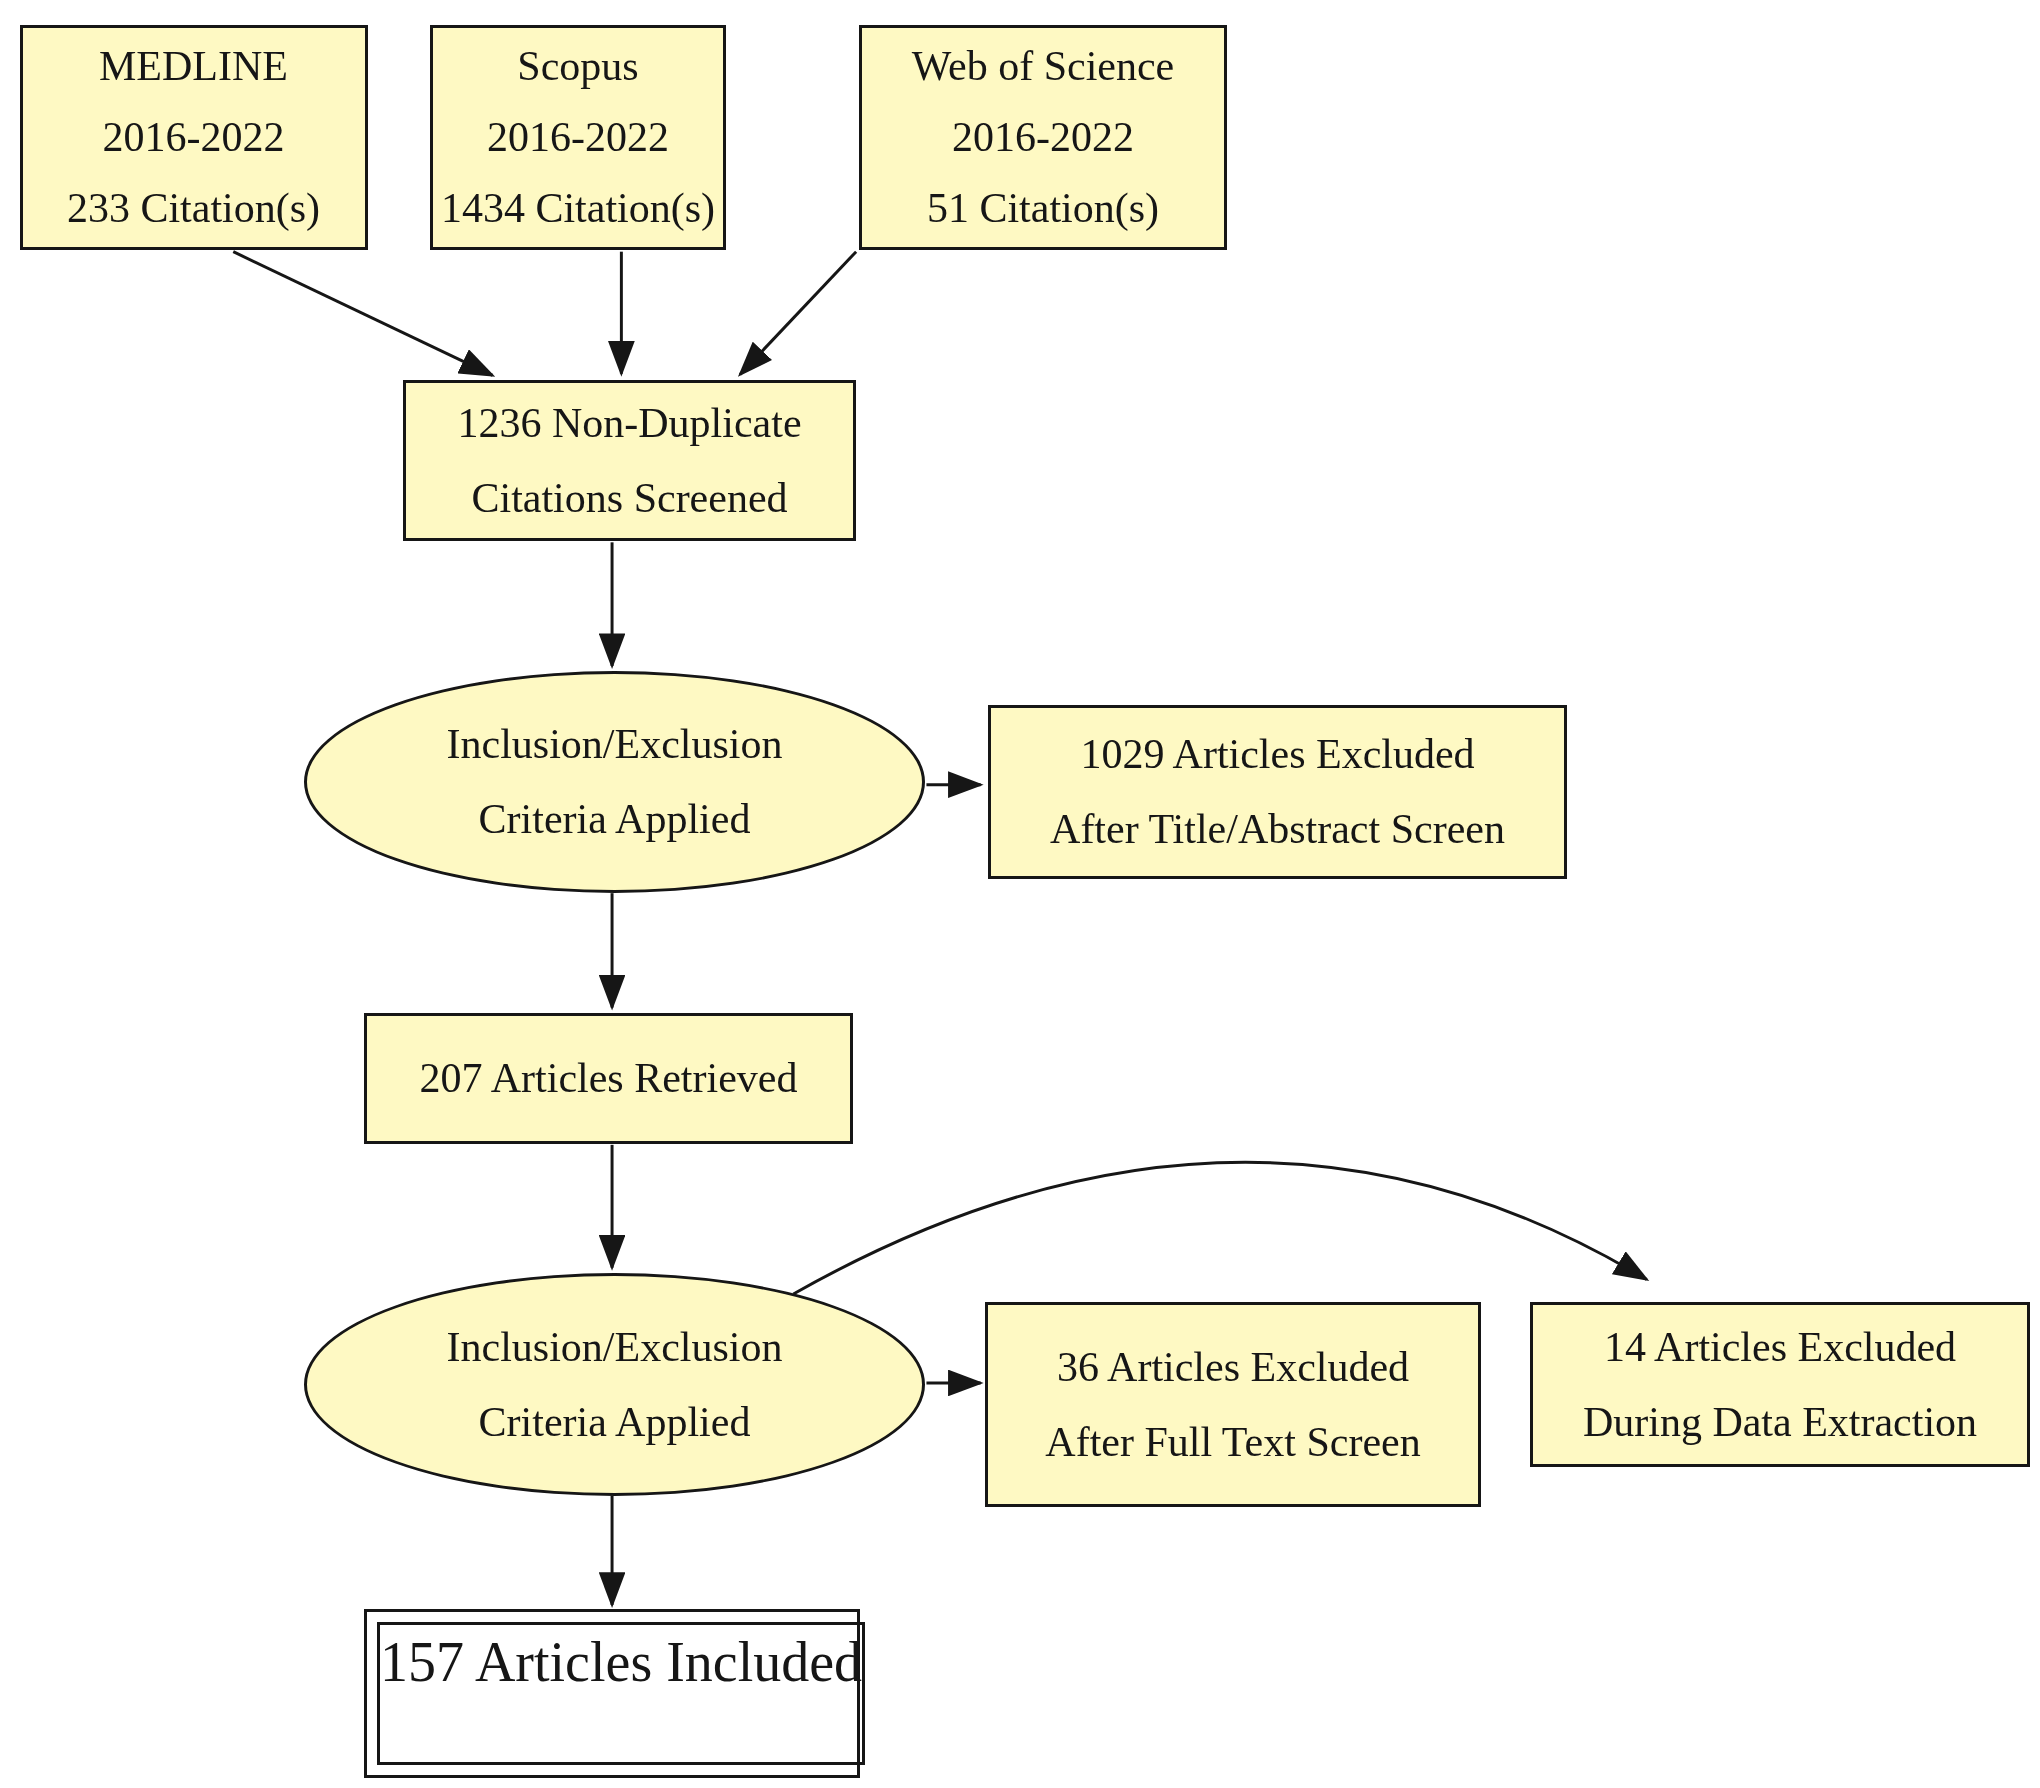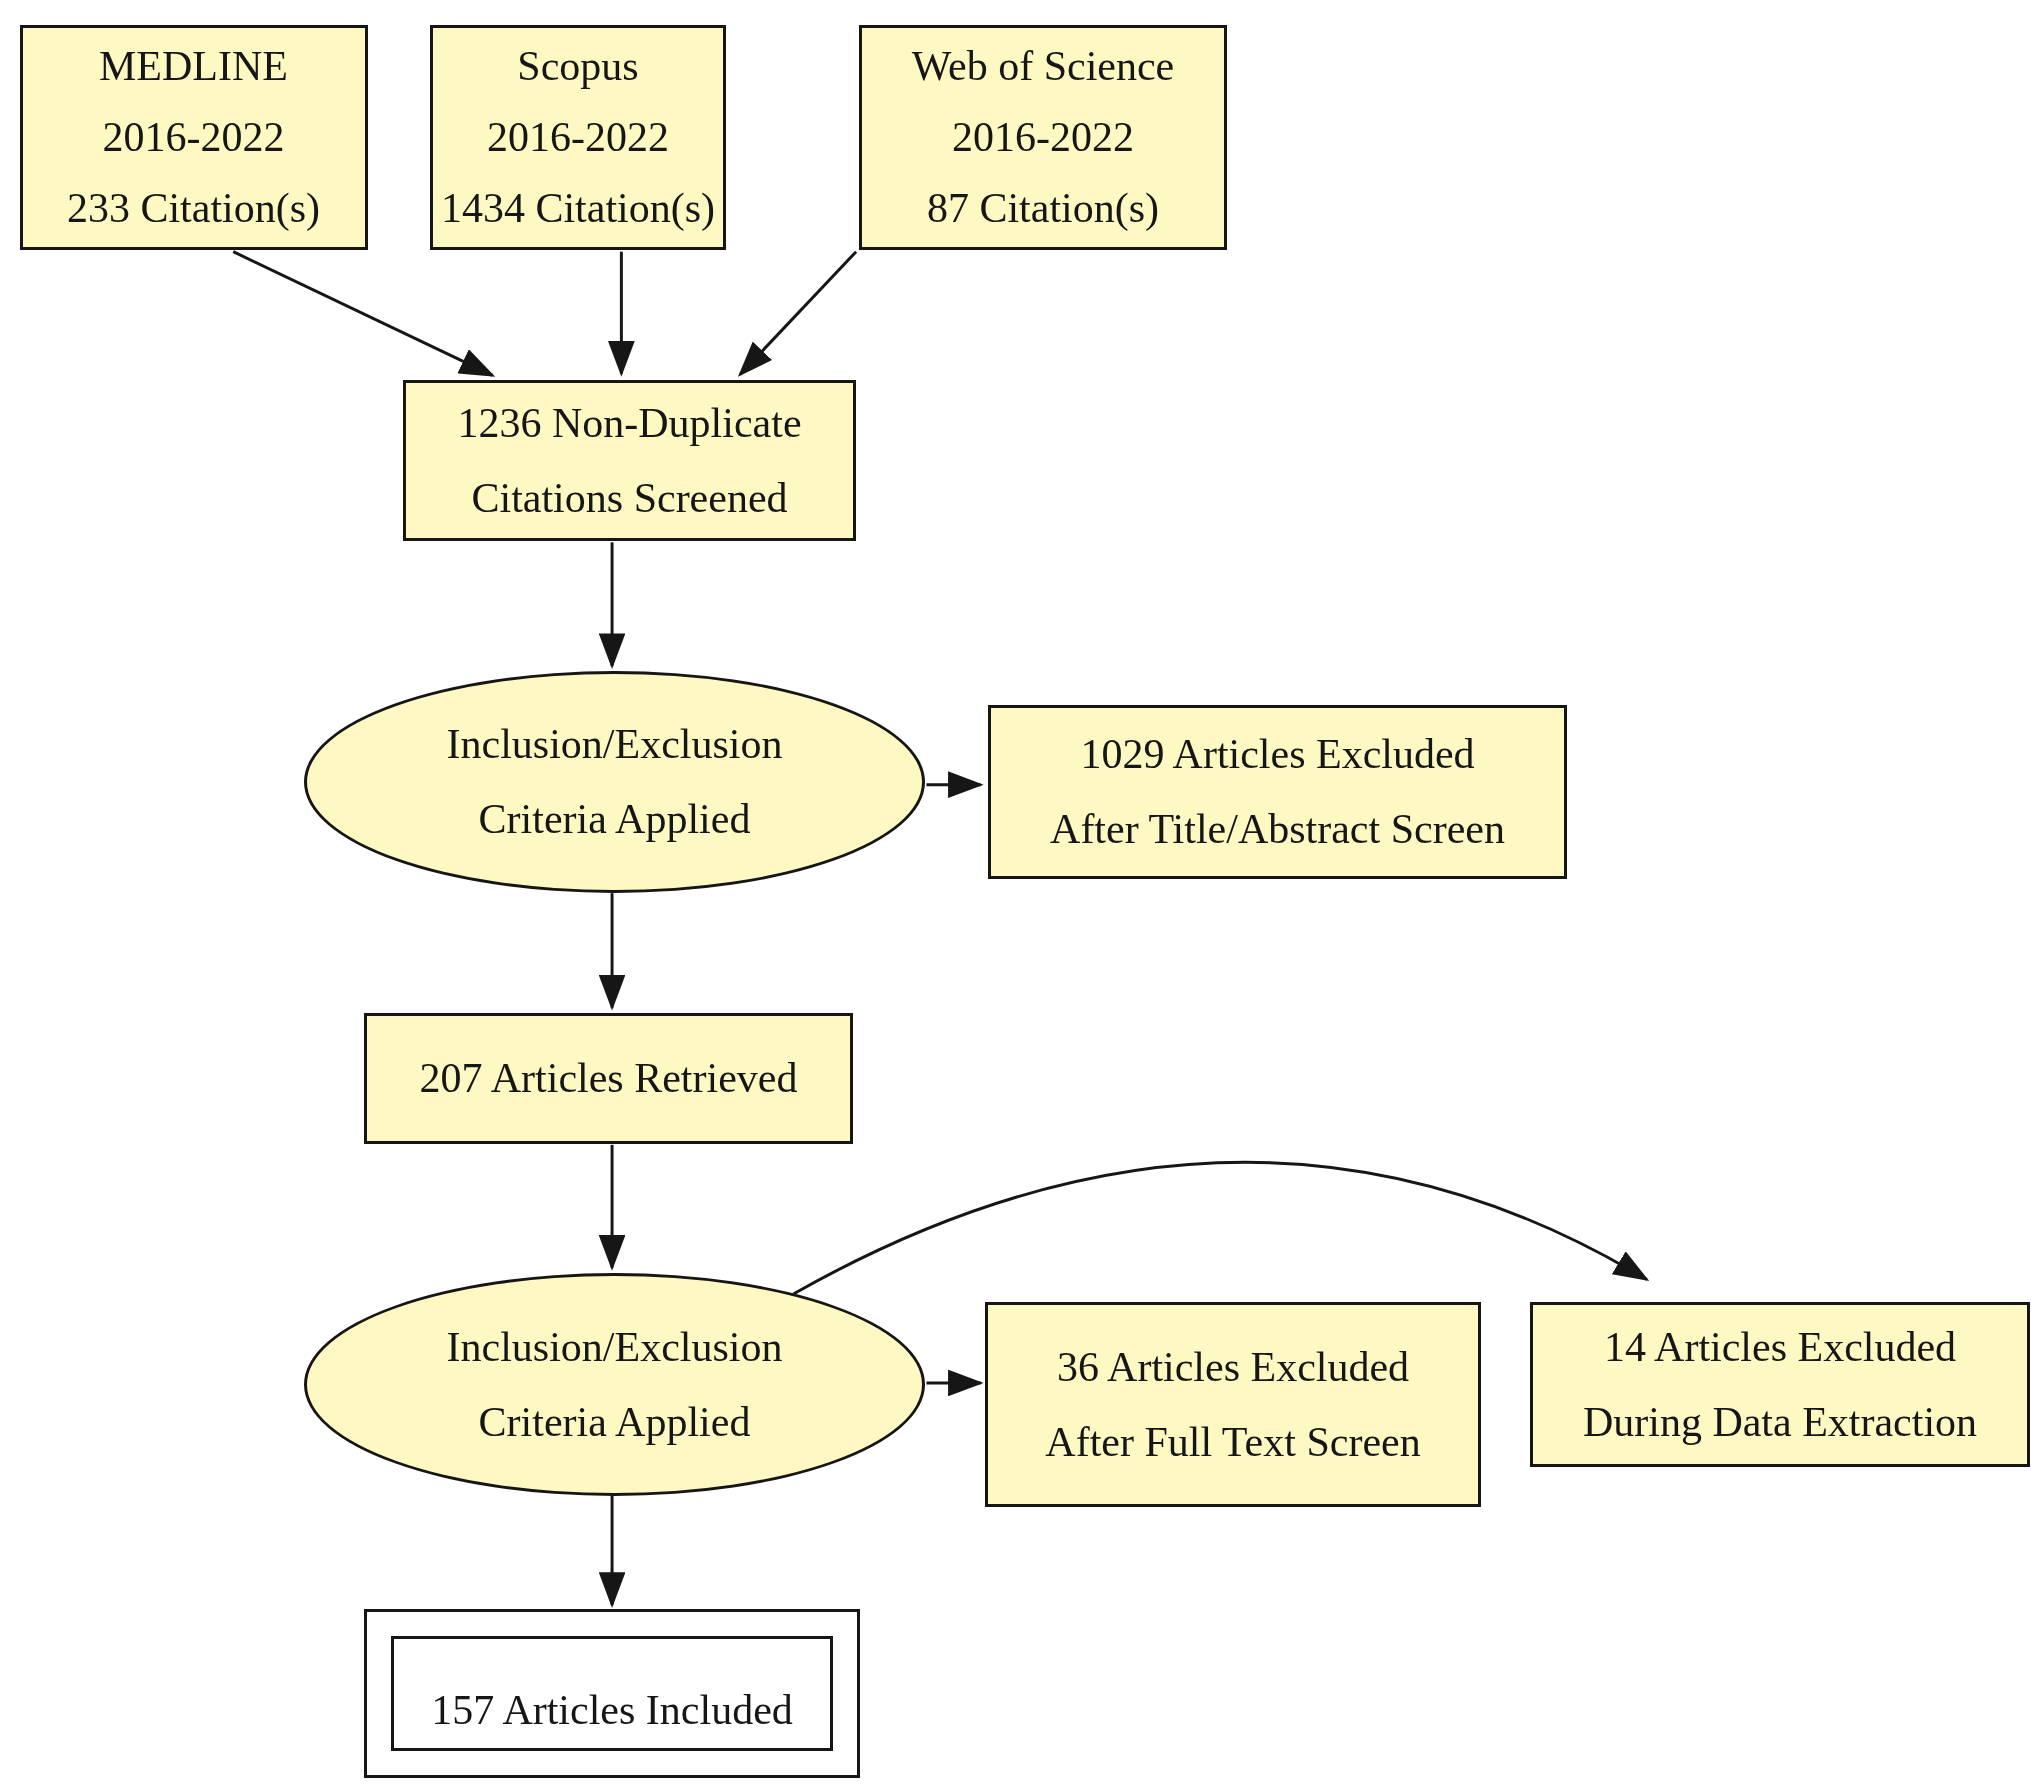--- a/index.html
+++ b/index.html
@@ -44,27 +44,27 @@
     position: absolute;
     box-sizing: border-box;
     border: 3.4px solid #161616;
     background: #ffffff;
     display: flex;
   }
   .double-inner {
     flex: 1;
     box-sizing: border-box;
     border: 3.4px solid #161616;
-    margin: 24px;
+    margin: 10px;
     display: flex;
     flex-direction: column;
-    justify-content: flex-end;
+    justify-content: flex-start;
     align-items: center;
     text-align: center;
-    font-size: 42px;
+    font-size: 56px;
     line-height: 75px;
     white-space: nowrap;
   }
   .ln { display: block; }
 </style>
 </head>
 <body>
 
 <div id="canvas">
 
@@ -96,21 +96,21 @@
 
   <div class="node three-line" style="left:430px; top:25.4px; width:296px; height:225px;">
     <span class="ln">Scopus</span>
     <span class="ln">2016-2022</span>
     <span class="ln">1434 Citation(s)</span>
   </div>
 
   <div class="node three-line" style="left:859px; top:25.4px; width:368px; height:225px;">
     <span class="ln">Web of Science</span>
     <span class="ln">2016-2022</span>
-    <span class="ln">87 Citation(s)</span>
+    <span class="ln">51 Citation(s)</span>
   </div>
 
   <div class="node" style="left:385px; top:380px; width:453px; height:161px;margin-left:18px;">
     <span class="ln">1236 Non-Duplicate</span>
     <span class="ln">Citations Screened</span>
   </div>
 
   <div class="node ellipse" style="left:304px; top:671px; width:621px; height:222px;">
     <span class="ln">Inclusion/Exclusion</span>
     <span class="ln">Criteria Applied</span>

